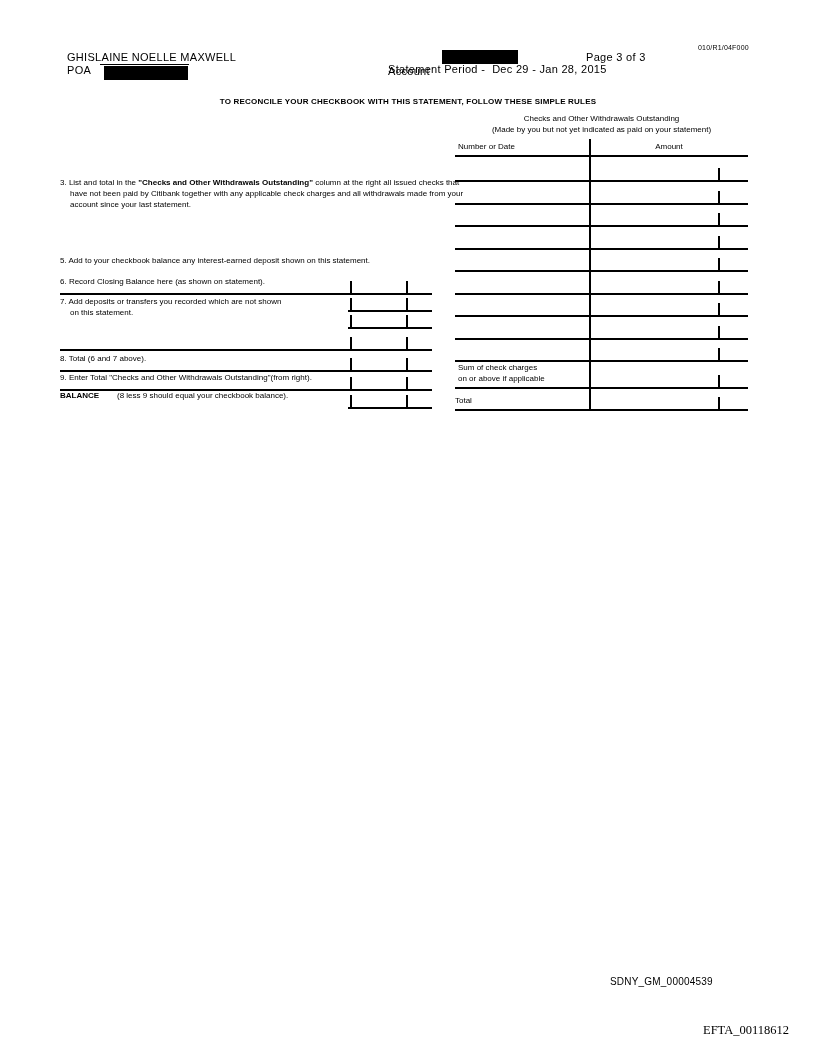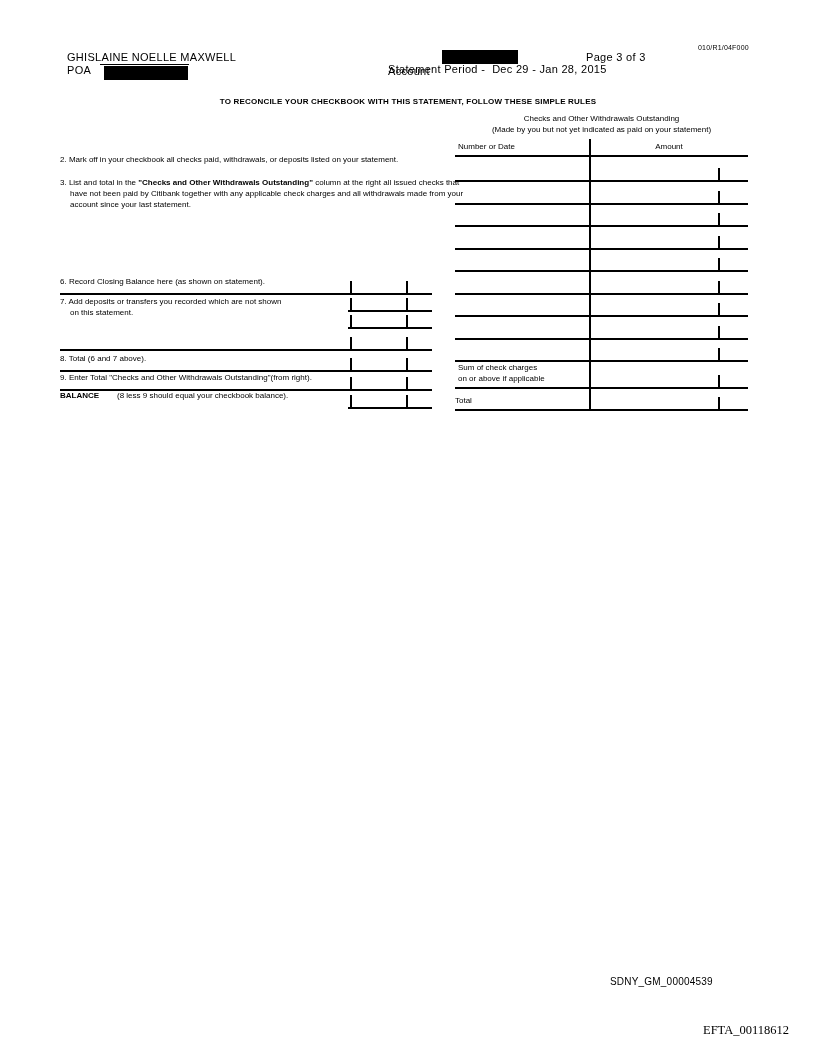--- a/index.html
+++ b/index.html
@@ -35,22 +35,22 @@
   <div class="abs t11" style="left:388px;top:65px">Account</div>
   <div class="redact" style="left:442px;top:50px;width:76px;height:14px"></div>
   <div class="abs t11" style="left:586px;top:51px">Page 3 of 3</div>
   <div class="abs t7" style="left:698px;top:44px">010/R1/04F000</div>
   <div class="abs t11" style="left:388px;top:63px">
     <span style="margin-right:7px">Statement Period -</span><span>Dec 29 - Jan 28, 2015</span>
   </div>
 
   <div class="abs title center" style="left:0;top:97px;width:816px">TO RECONCILE YOUR CHECKBOOK WITH THIS STATEMENT, FOLLOW THESE SIMPLE RULES</div>
 
-  <div class="instr" style="top:155px">2. Mark off in your checkbook all checks paid, withdrawals, or deposits listed on your statement.</div>
   <div class="instr" style="top:178px"><span>3. List and total in the </span><span class="bold">"Checks and Other Withdrawals Outstanding"</span><span> column at the right all issued checks that have not been paid by Citibank together with any applicable check charges and all withdrawals made from your account since your last statement.</span></div>
+  <div class="instr" style="top:256px">5. Add to your checkbook balance any interest-earned deposit shown on this statement.</div>
 
   <div class="abs t8 nowrap" style="left:60px;top:277px">6. Record Closing Balance here (as shown on statement).</div>
   <div class="abs t8 nowrap" style="left:60px;top:297px">7. Add deposits or transfers you recorded which are not shown</div>
   <div class="abs t8 nowrap" style="left:70px;top:307.5px">on this statement.</div>
   <div class="abs t8 nowrap" style="left:60px;top:354px">8. Total (6 and 7 above).</div>
   <div class="abs t8 nowrap" style="left:60px;top:373px">9. Enter Total "Checks and Other Withdrawals Outstanding"(from right).</div>
   <div class="abs t8 nowrap bold" style="left:60px;top:391px">BALANCE</div>
   <div class="abs t8 nowrap" style="left:117px;top:391px">(8 less 9 should equal your checkbook balance).</div>
 
   <div class="abs t8 center" style="left:455px;top:114px;width:293px">Checks and Other Withdrawals Outstanding</div>

